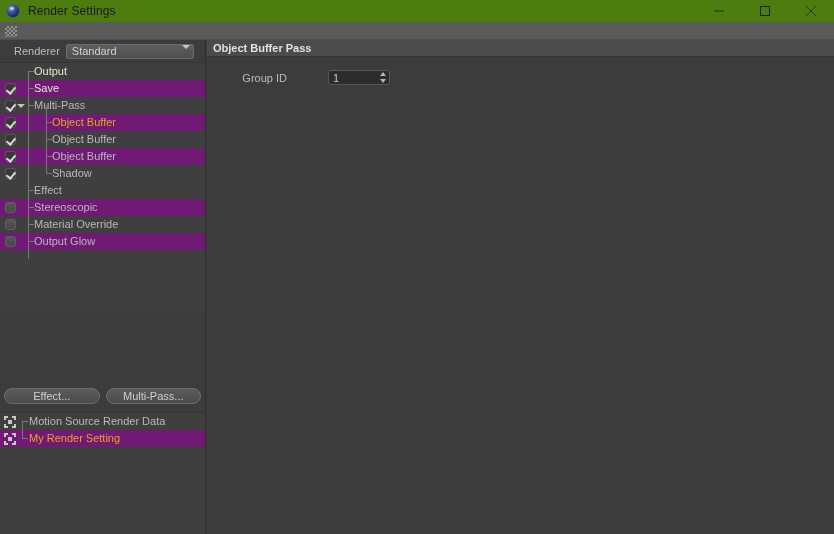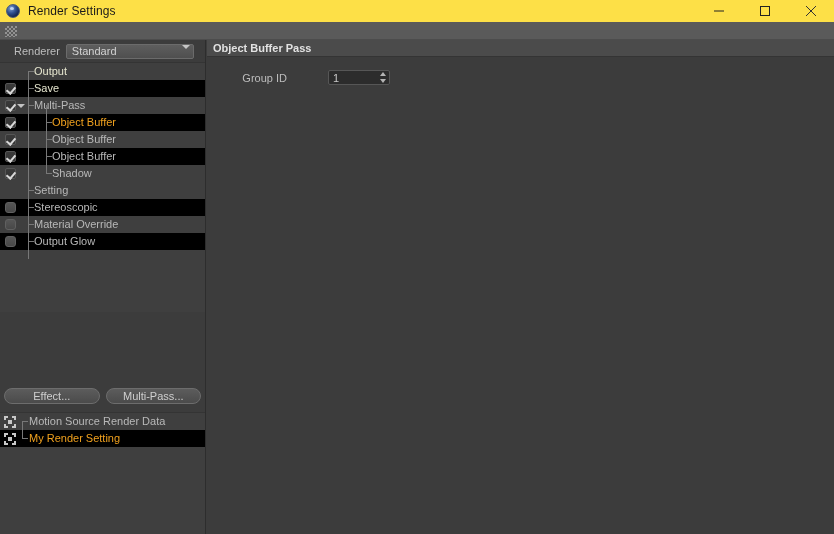--- a/index.html
+++ b/index.html
@@ -9,21 +9,21 @@
     background: #3a3a3a;
     font-family: "Liberation Sans", sans-serif;
     font-size: 11px;
     -webkit-font-smoothing: none;
   }
 
   
   .titlebar {
     position: absolute; left: 0; top: 0;
     width: 834px; height: 22px;
-    background: #fde047;
+    background: #4d7c0f;
     display: flex; align-items: center;
   }
   .app-icon {
     width: 16px; height: 16px; margin-left: 5px; margin-right: 7px;
     position: relative; flex: none;
   }
   .app-icon .ball {
     position: absolute; left: 1px; top: 1px;
     width: 14px; height: 14px; border-radius: 50%;
     background: radial-gradient(circle at 33% 28%, #7e9fd4 0%, #2e4f8e 42%, #13224a 78%, #0a1230 100%);
@@ -105,21 +105,21 @@
     width: 205px; height: 250px;
     background: #3f3f3f;
     border-top: 1px solid #343434;
     overflow: hidden;
   }
   .trow {
     position: relative;
     height: 17px; width: 205px;
     display: flex; align-items: center;
   }
-  .trow.alt { background: #000000; }
+  .trow.alt { background: #701a75; }
 
   .cbox {
     position: absolute; left: 5px; top: 3px;
     width: 11px; height: 11px;
     border-radius: 2px;
     background: linear-gradient(#3a3a3a, #323232);
     border: 1px solid #565656;
   }
   .cbox.checked:after {
     content: "";
@@ -322,21 +322,21 @@
           <span class="tick" style="left: 46px;"></span>
           <span class="tlabel c-norm" style="left: 52px;">Object Buffer</span>
         </div>
         <div class="trow">
           <span class="cbox checked"></span>
           <span class="tick" style="left: 46px;"></span>
           <span class="tlabel c-norm" style="left: 52px;">Shadow</span>
         </div>
         <div class="trow">
           <span class="tick" style="left: 28px;"></span>
-          <span class="tlabel c-norm" style="left: 34px;">Setting</span>
+          <span class="tlabel c-norm" style="left: 34px;">Effect</span>
         </div>
         <div class="trow alt">
           <span class="cbox round"></span>
           <span class="tick" style="left: 28px;"></span>
           <span class="tlabel c-norm" style="left: 34px;">Stereoscopic</span>
         </div>
         <div class="trow">
           <span class="cbox round"></span>
           <span class="tick" style="left: 28px;"></span>
           <span class="tlabel c-norm" style="left: 34px;">Material Override</span>

